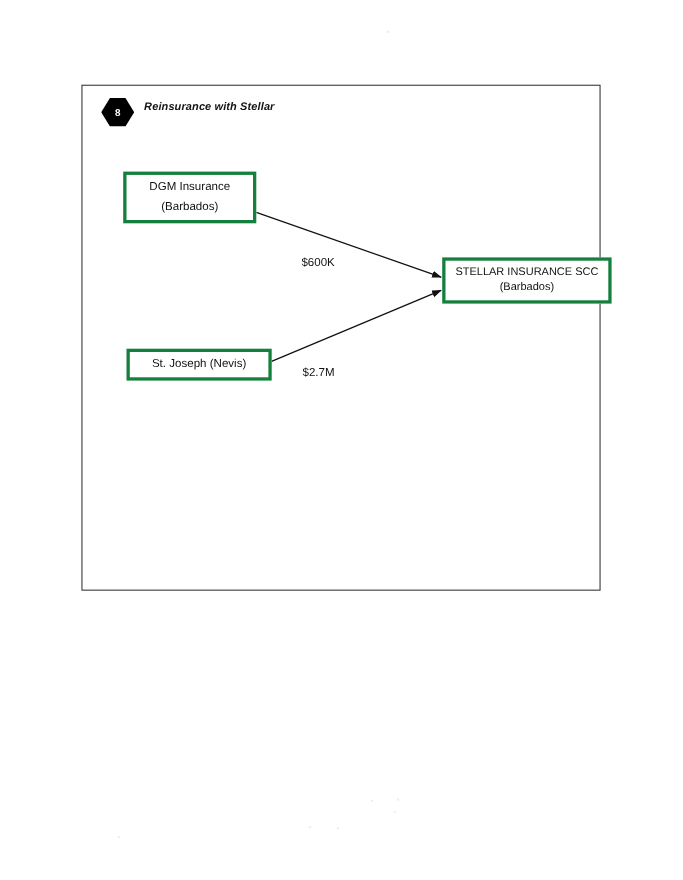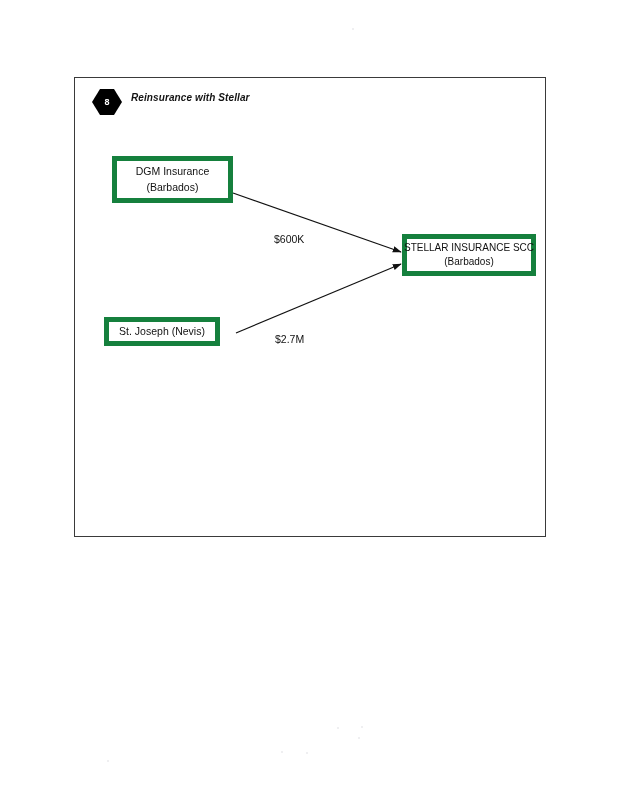--- a/index.html
+++ b/index.html
@@ -70,21 +70,21 @@
     font-weight: bold;
     font-style: italic;
     letter-spacing: .1px;
     white-space: nowrap;
     color: #131313;
   }
 
   
   .node {
     position: absolute;
-    border: 5px solid #15803d;
+    border: 3px solid #15803d;
     background: #ffffff;
     box-sizing: border-box;
     display: flex;
     flex-direction: column;
     align-items: center;
     justify-content: center;
     text-align: center;
   }
   .node .line1,
   .node .line2 {
@@ -93,26 +93,26 @@
     color: #111111;
     white-space: nowrap;
   }
 
   #node-dgm {
     left: 37px; top: 78px;
     width: 121px; height: 47px;
     justify-content: space-evenly;
   }
   #node-stjoseph {
-    left: 29px; top: 239px;
-    width: 116px; height: 29px;
+    left: 40px; top: 239px;
+    width: 132px; height: 29px;
   }
   #node-stellar {
     left: 327px; top: 156px;
-    width: 134px; height: 42px;
+    width: 154px; height: 42px;
     justify-content: center;
     gap: 2px;
   }
   #node-stellar .line1 { font-size: 10px; }
   #node-stellar .line2 { font-size: 10px; }
 
   
   #flow-layer {
     position: absolute;
     left: 0; top: 0;

